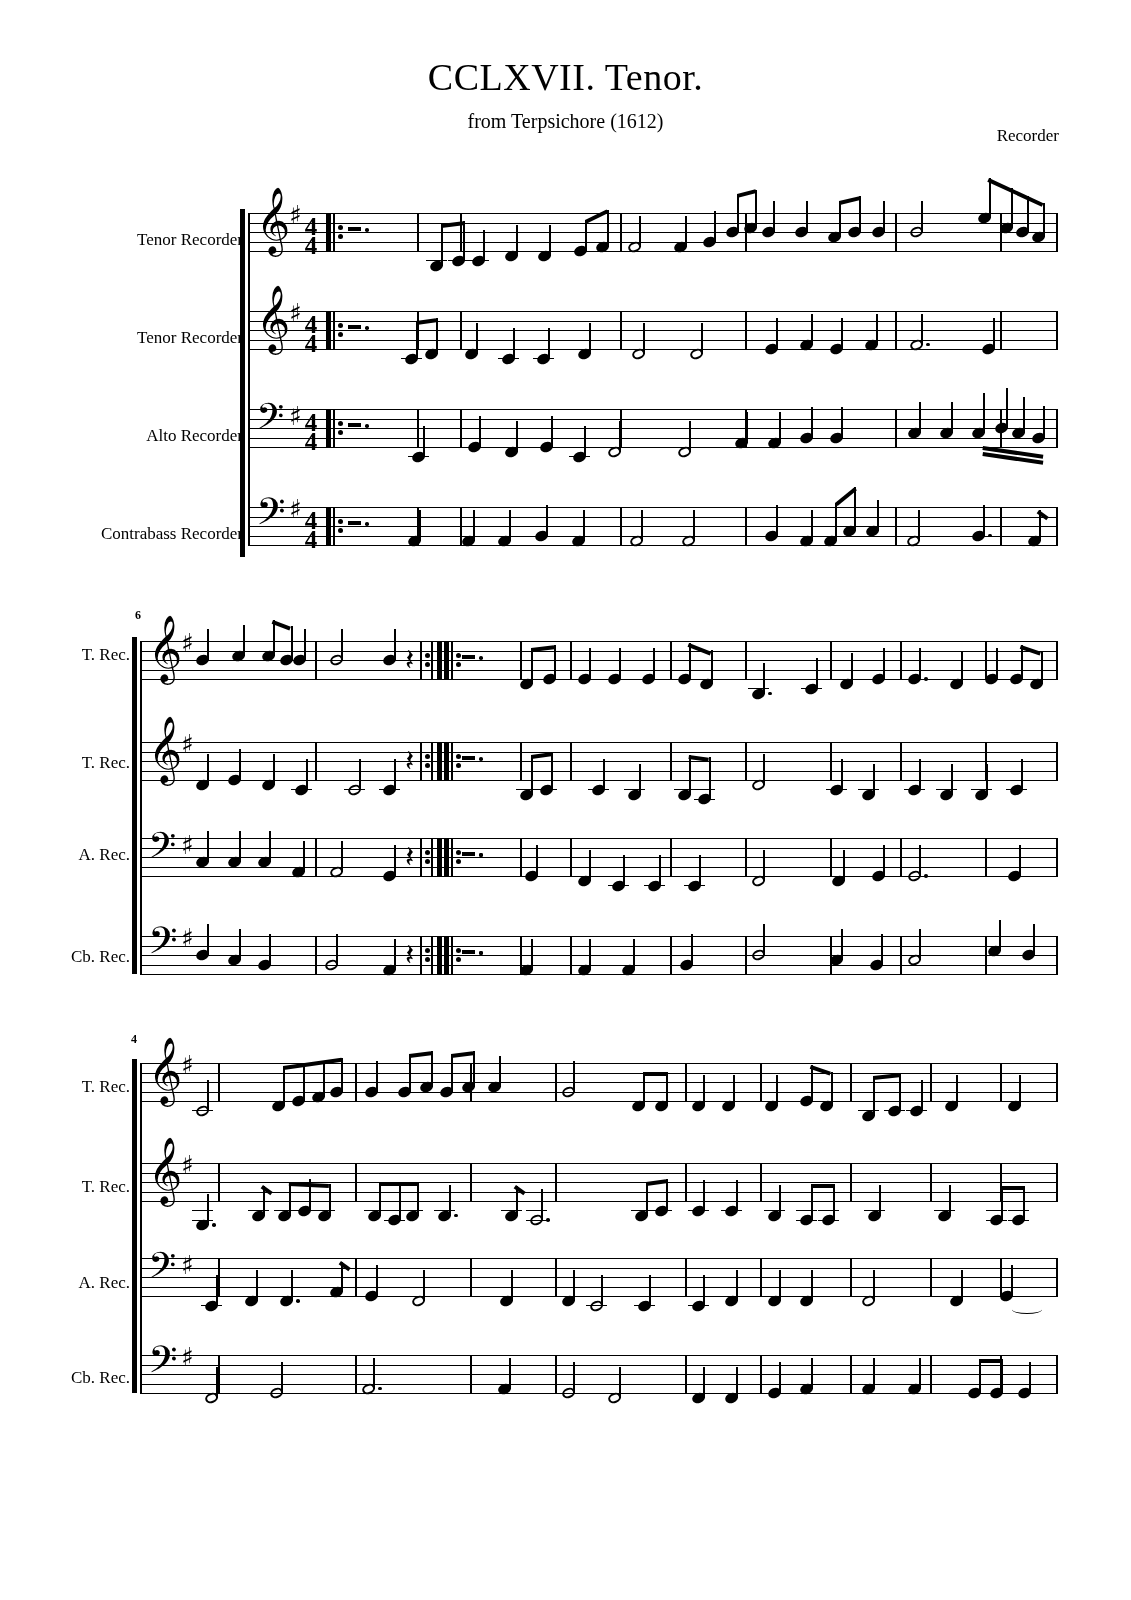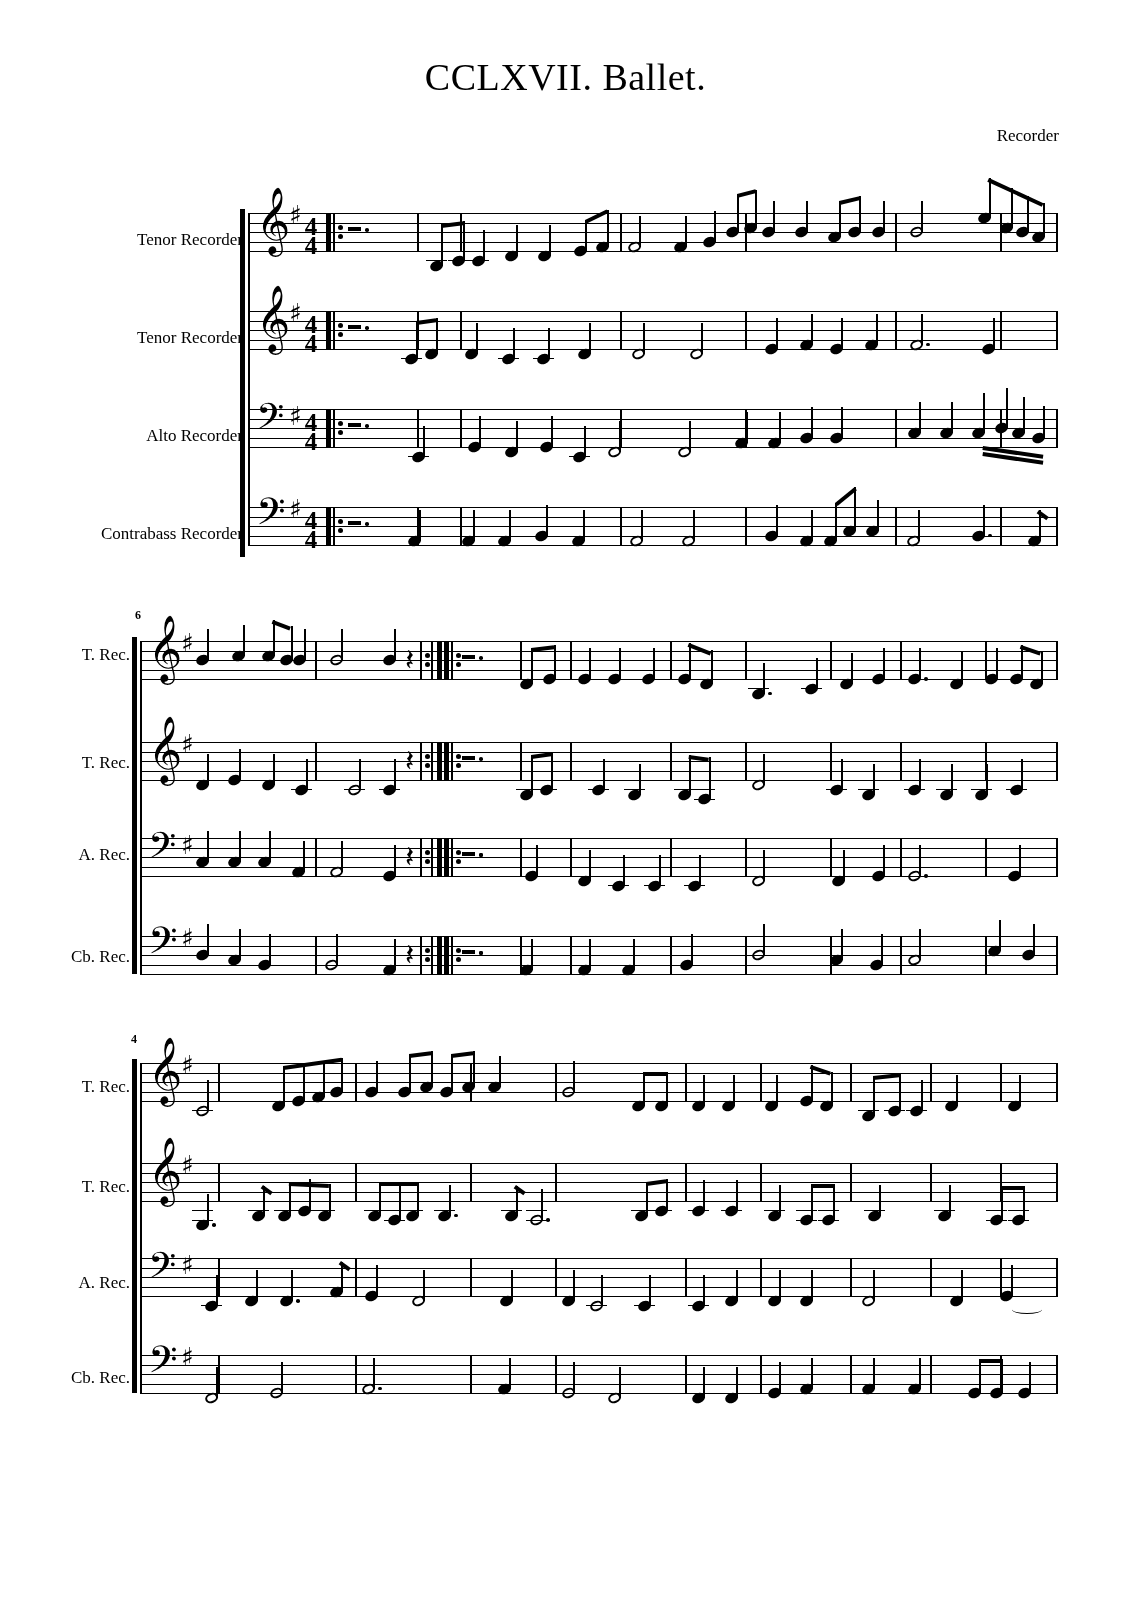--- a/index.html
+++ b/index.html
@@ -164,21 +164,22 @@
     border-bottom: 1.8px solid #000;
     border-radius: 50%;
     height: 8px;
   }
 </style>
 </head>
 <body>
 
 <div class="page">
 
-  <div class="title">CCLXVII. Ballet.</div>
+  <div class="title">CCLXVII. Tenor.</div>
+  <div class="subtitle">from Terpsichore (1612)</div>
   <div class="composer">Recorder</div>
 
   <div class="system" id="sys1" style="left:248px; top:200px; width:810px; height:360px;">
     <div class="instr-label" style="left:-250px; top:230px;width:240px;"></div>
   </div>
 
   <div class="instr-label" style="left:15px; top:230px; width:228px;">Tenor Recorder</div>
   <div class="instr-label" style="left:15px; top:328px; width:228px;">Tenor Recorder</div>
   <div class="instr-label" style="left:15px; top:426px; width:228px;">Alto Recorder</div>
   <div class="instr-label" style="left:15px; top:524px; width:228px;">Contrabass Recorder</div>

